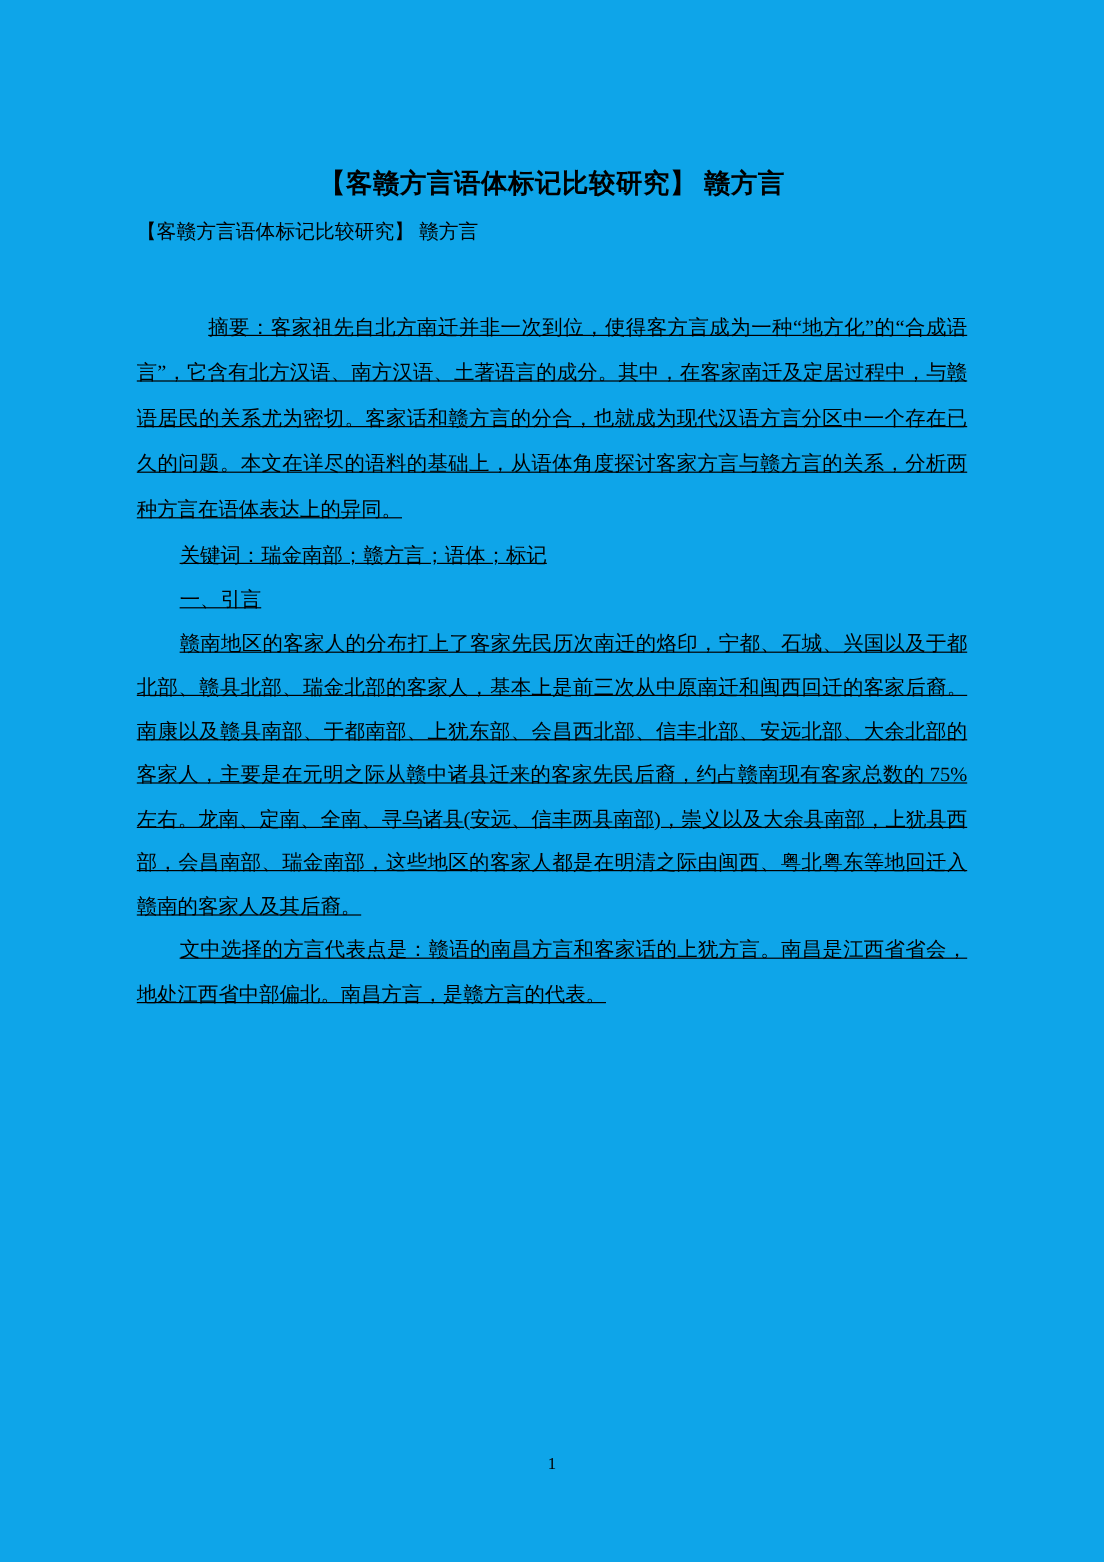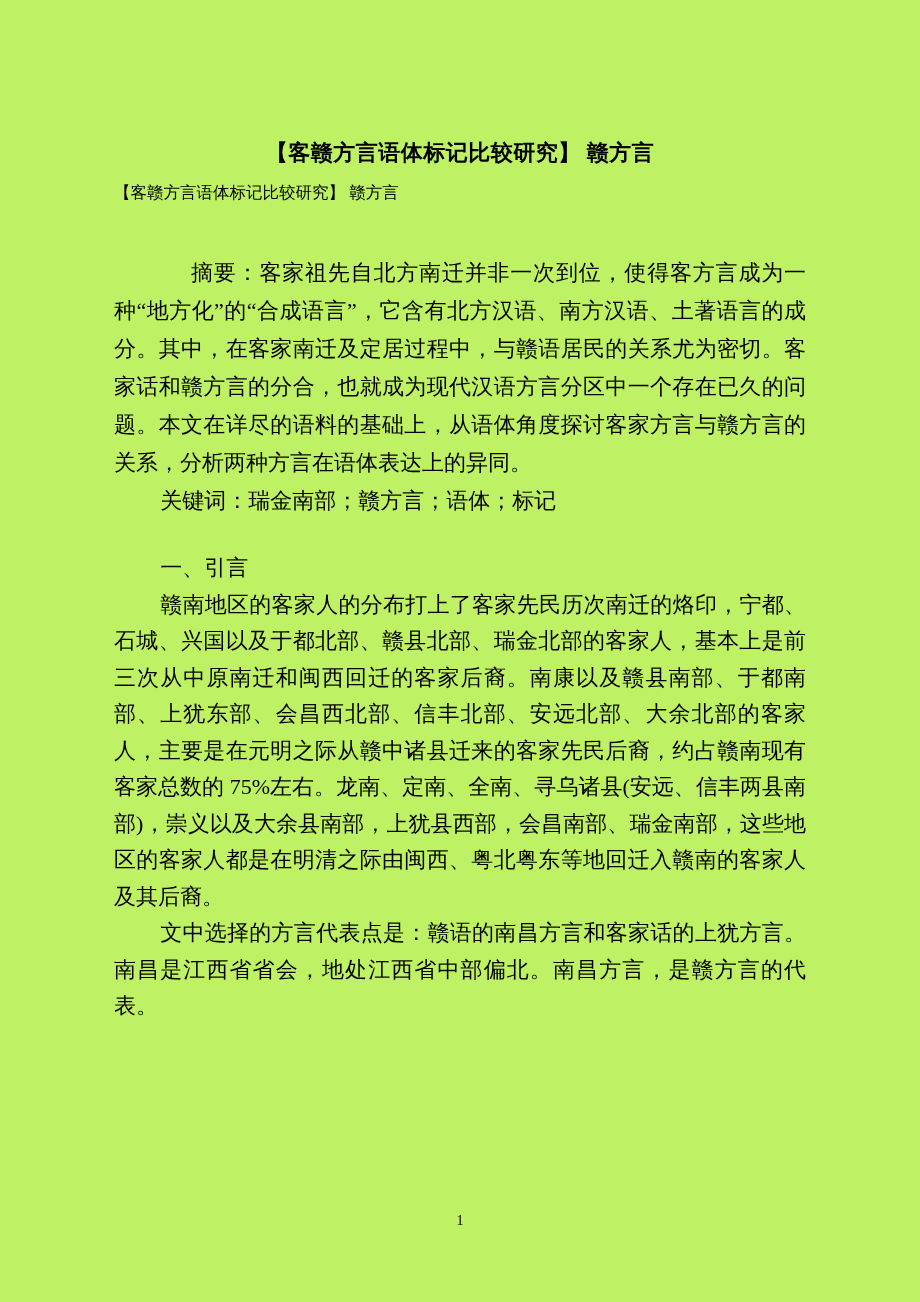--- a/index.html
+++ b/index.html
@@ -5,21 +5,21 @@
   html, body {
     margin: 0;
     padding: 0;
     background: #ffffff;
   }
   .page {
     position: relative;
     width: 920px;
     height: 1302px;
     margin: 0 auto;
-    background: #bef264;
+    background: #0ea5e9;
     box-sizing: border-box;
     padding: 138px 114px 0 114px;
     font-family: "Liberation Serif", "DejaVu Serif", serif;
     color: #000000;
     overflow: hidden;
   }
   .doc-title {
     margin: 0;
     font-size: 22px;
     line-height: 30px;
@@ -29,37 +29,37 @@
   }
   .subtitle {
     margin: 12px 0 0 0;
     font-size: 16.5px;
     line-height: 26px;
     font-weight: normal;
     text-align: left;
   }
   .para {
     margin: 0;
-    font-size: 22px;
+    font-size: 17px;
     line-height: 36.5px;
     text-align: justify;
     text-justify: inter-ideograph;
     word-break: break-all;
+    text-decoration: underline;
   }
   .abstract {
     margin-top: 48px;
     line-height: 38px;
     text-indent: 3.5em;
   }
   .keywords {
     line-height: 38px;
     text-indent: 2.1em;
   }
   .section-heading {
-    margin-top: 30px;
     text-indent: 2.1em;
   }
   .body-para {
     text-indent: 2.1em;
   }
   .page-number {
     position: absolute;
     left: 0;
     right: 0;
     bottom: 72px;

